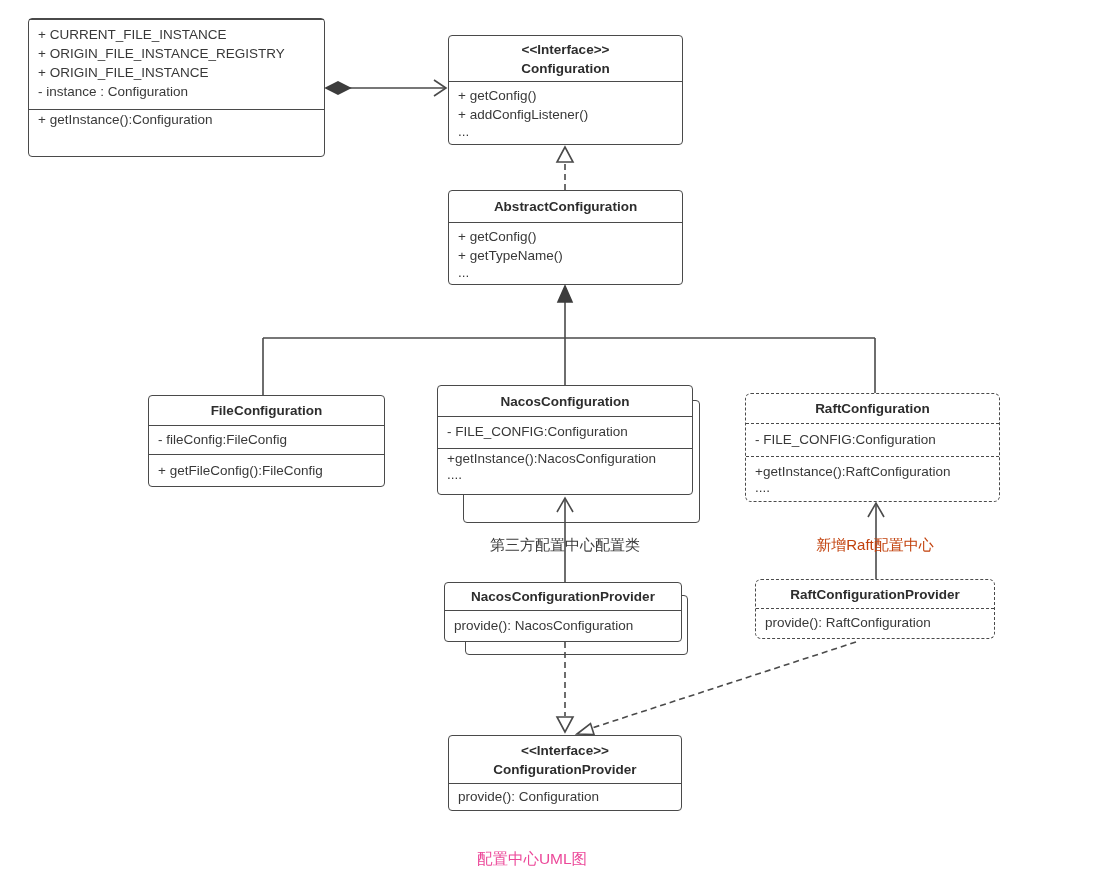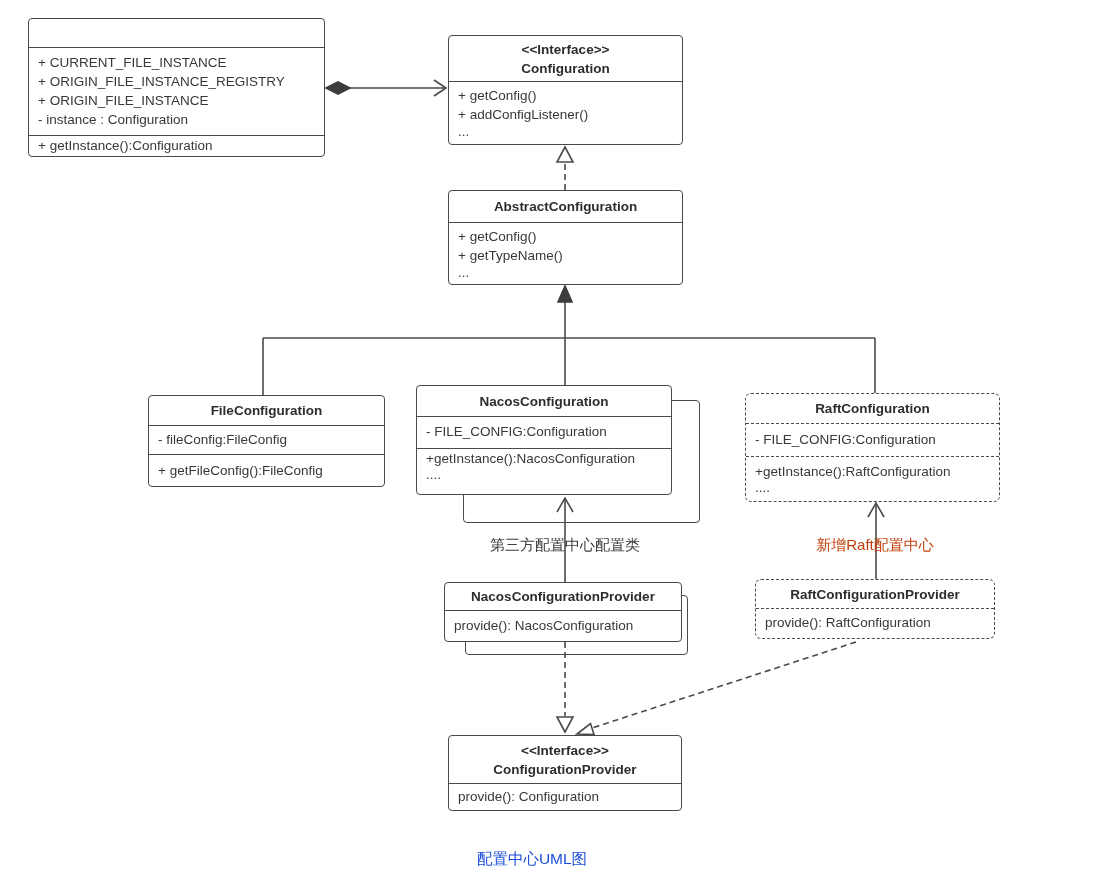--- a/index.html
+++ b/index.html
@@ -54,35 +54,35 @@
     font-size: 15px;
     text-align: center;
     white-space: nowrap;
     color: #3b3b3b;
   }
   .float-label.red { color: #c2410c; }
   .caption {
     position: absolute;
     z-index: 4;
     font-size: 15.5px;
-    color: #1d4ed8;
+    color: #ec4899;
     text-align: center;
     white-space: nowrap;
   }
 </style>
 </head>
 <body>
 
 <div class="canvas">
 
   <div class="uml-shadow" style="left:463px; top:400px; width:237px; height:123px;"></div>
   <div class="uml-shadow" style="left:465px; top:595px; width:223px; height:60px;"></div>
 
   <div class="uml-box" style="left:28px; top:18px; width:297px; height:139px;">
-    <div class="uml-section" style="height:90px; padding-top:5px;margin-top:28px;">
+    <div class="uml-section" style="height:90px; padding-top:5px;">
       <div class="uml-line" style="line-height:19px;">+ CURRENT_FILE_INSTANCE</div>
       <div class="uml-line" style="line-height:19px;">+ ORIGIN_FILE_INSTANCE_REGISTRY</div>
       <div class="uml-line" style="line-height:19px;">+ ORIGIN_FILE_INSTANCE</div>
       <div class="uml-line" style="line-height:19px;">- instance : Configuration</div>
     </div>
     <div class="uml-section" style="flex:1;">
       <div class="uml-line" style="line-height:20px;">+ getInstance():Configuration</div>
     </div>
   </div>
 
@@ -110,21 +110,21 @@
   <div class="uml-box" style="left:148px; top:395px; width:237px; height:92px;">
     <div class="uml-title" style="height:29px;">FileConfiguration</div>
     <div class="uml-section" style="height:29px;">
       <div class="uml-line" style="line-height:27px;">- fileConfig:FileConfig</div>
     </div>
     <div class="uml-section" style="flex:1;">
       <div class="uml-line" style="line-height:31px;">+ getFileConfig():FileConfig</div>
     </div>
   </div>
 
-  <div class="uml-box" style="left:416px; top:385px; width:256px; height:110px;">
+  <div class="uml-box" style="left:437px; top:385px; width:256px; height:110px;">
     <div class="uml-title" style="height:30px;">NacosConfiguration</div>
     <div class="uml-section" style="height:32px;">
       <div class="uml-line" style="line-height:30px;">- FILE_CONFIG:Configuration</div>
     </div>
     <div class="uml-section" style="flex:1; ">
       <div class="uml-line" style="line-height:19px;">+getInstance():NacosConfiguration</div>
       <div class="uml-line" style="line-height:14px;">....</div>
     </div>
   </div>
 

